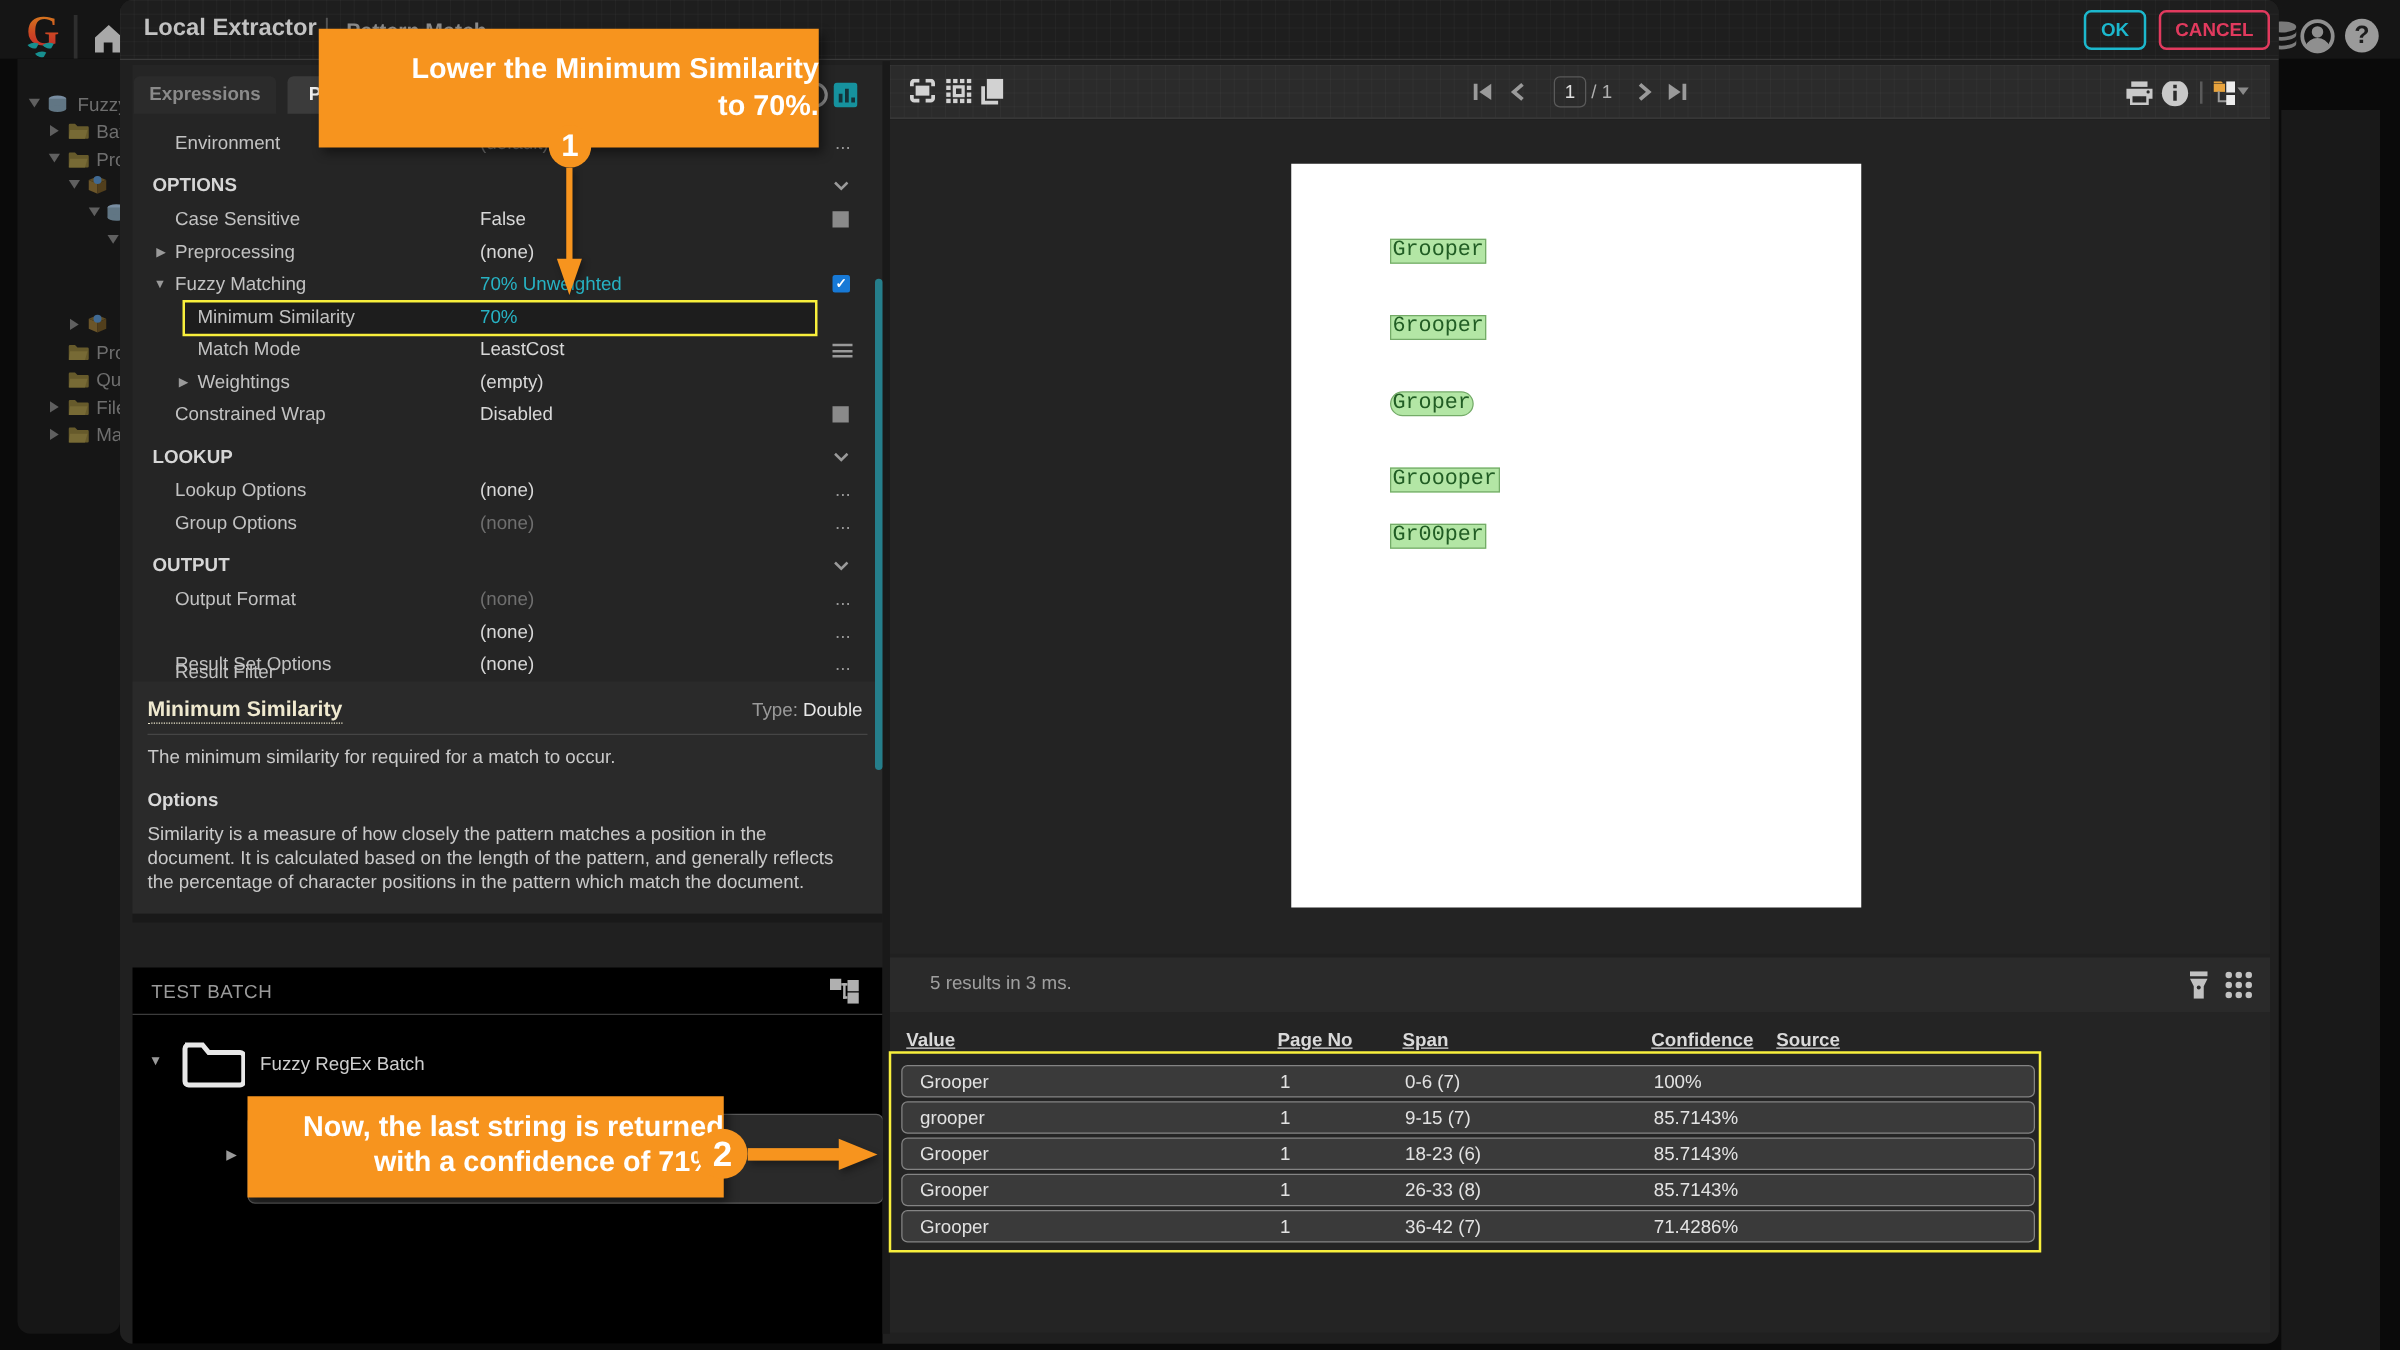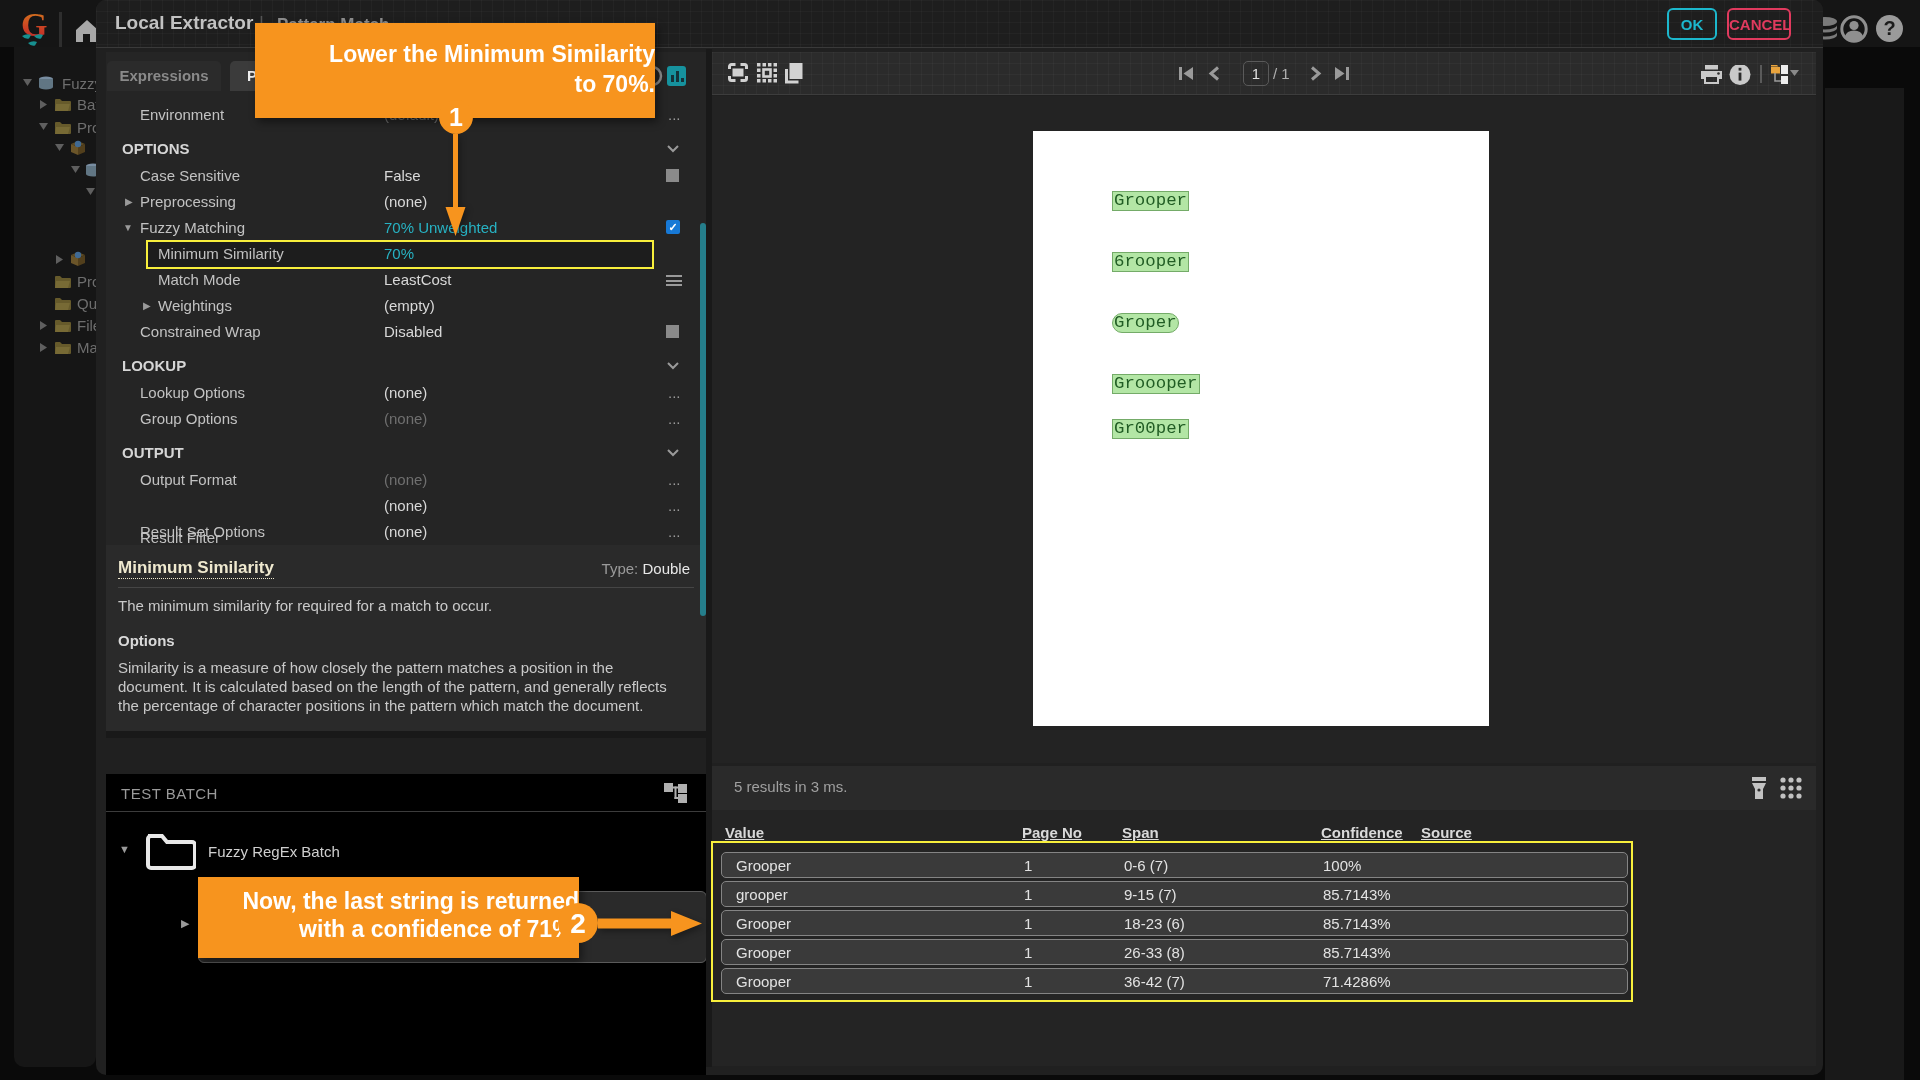--- a/index.html
+++ b/index.html
@@ -15,21 +15,21 @@
     background:#202020; border-radius:10px; overflow:hidden; }
   #dlg-header { position:absolute; left:0; top:0; width:1727px; height:48px; background:#1e1e1e;
     border-bottom:1px solid #3a3a3a;
     background-image:
       linear-gradient(rgba(255,255,255,0.028) 1px, transparent 1px),
       linear-gradient(90deg, rgba(255,255,255,0.028) 1px, transparent 1px);
     background-size:11px 11px; }
   .btn { position:absolute; top:8px; height:32px; border-radius:6px; background:transparent;
     font-weight:bold; font-size:15px; text-align:center; line-height:29px; }
   #btn-ok { left:1571px; width:50px; border:2px solid #1cb8cd; color:#1cb8cd; }
-  #btn-cancel { left:1631px; width:64px; border:2px solid #e13a5e; color:#e13a5e; }
+  #btn-cancel { left:1631px; width:89px; border:2px solid #e13a5e; color:#e13a5e; }
   
   .tab { position:absolute; top:61px; height:30px; border-radius:5px 5px 0 0; font-size:15px;
     font-weight:bold; text-align:center; line-height:30px; }
   #grid-panel { position:absolute; left:10px; top:52px; width:600px; height:493px; background:#252525; }
   #tabbar-bg { position:absolute; left:10px; top:52px; width:600px; height:39px; background:#232323; }
   .prow { position:absolute; left:10px; width:600px; height:26px; font-size:15px; color:#c2c2c2; }
   .prow .lab { position:absolute; top:4px; }
   .prow .val { position:absolute; left:278px; top:4px; color:#d8d8d8; }
   .prow .dim { color:#6f6f6f; }
   .prow .teal { color:#27b2c3; }
@@ -387,21 +387,21 @@
   <div id="viewer">
     <div id="page">
       <span class="word" style="top:60px;">Grooper</span>
       <span class="word" style="top:121px;">6rooper</span>
       <span class="word" style="top:182px;border-radius:10px;">Groper</span>
       <span class="word" style="top:243px;">Groooper</span>
       <span class="word" style="top:288px;">Gr00per</span>
     </div>
   </div>
   <div id="results-bar">
-    <span style="position:absolute; left:22px; top:12px; font-size:15px; color:#a0a0a0;">5 results in 3 ms.</span>
+    <span style="position:absolute; left:32px; top:12px; font-size:15px; color:#a0a0a0;">5 results in 3 ms.</span>
     <svg style="position:absolute; left:1040px; top:11px;" width="60" height="22">
       <g fill="#c2c2c2">
         <rect x="0" y="0" width="14" height="4"></rect>
         <path d="M 0 6 h 14 l -3 6 v 10 h -8 v -10 z"></path>
         <circle cx="7" cy="13" r="1.6" fill="#2a2a2a"></circle>
       </g>
       <g fill="#c2c2c2">
         <circle cx="31" cy="3" r="2.6"></circle>
           <circle cx="39" cy="3" r="2.6"></circle>
           <circle cx="47" cy="3" r="2.6"></circle>

